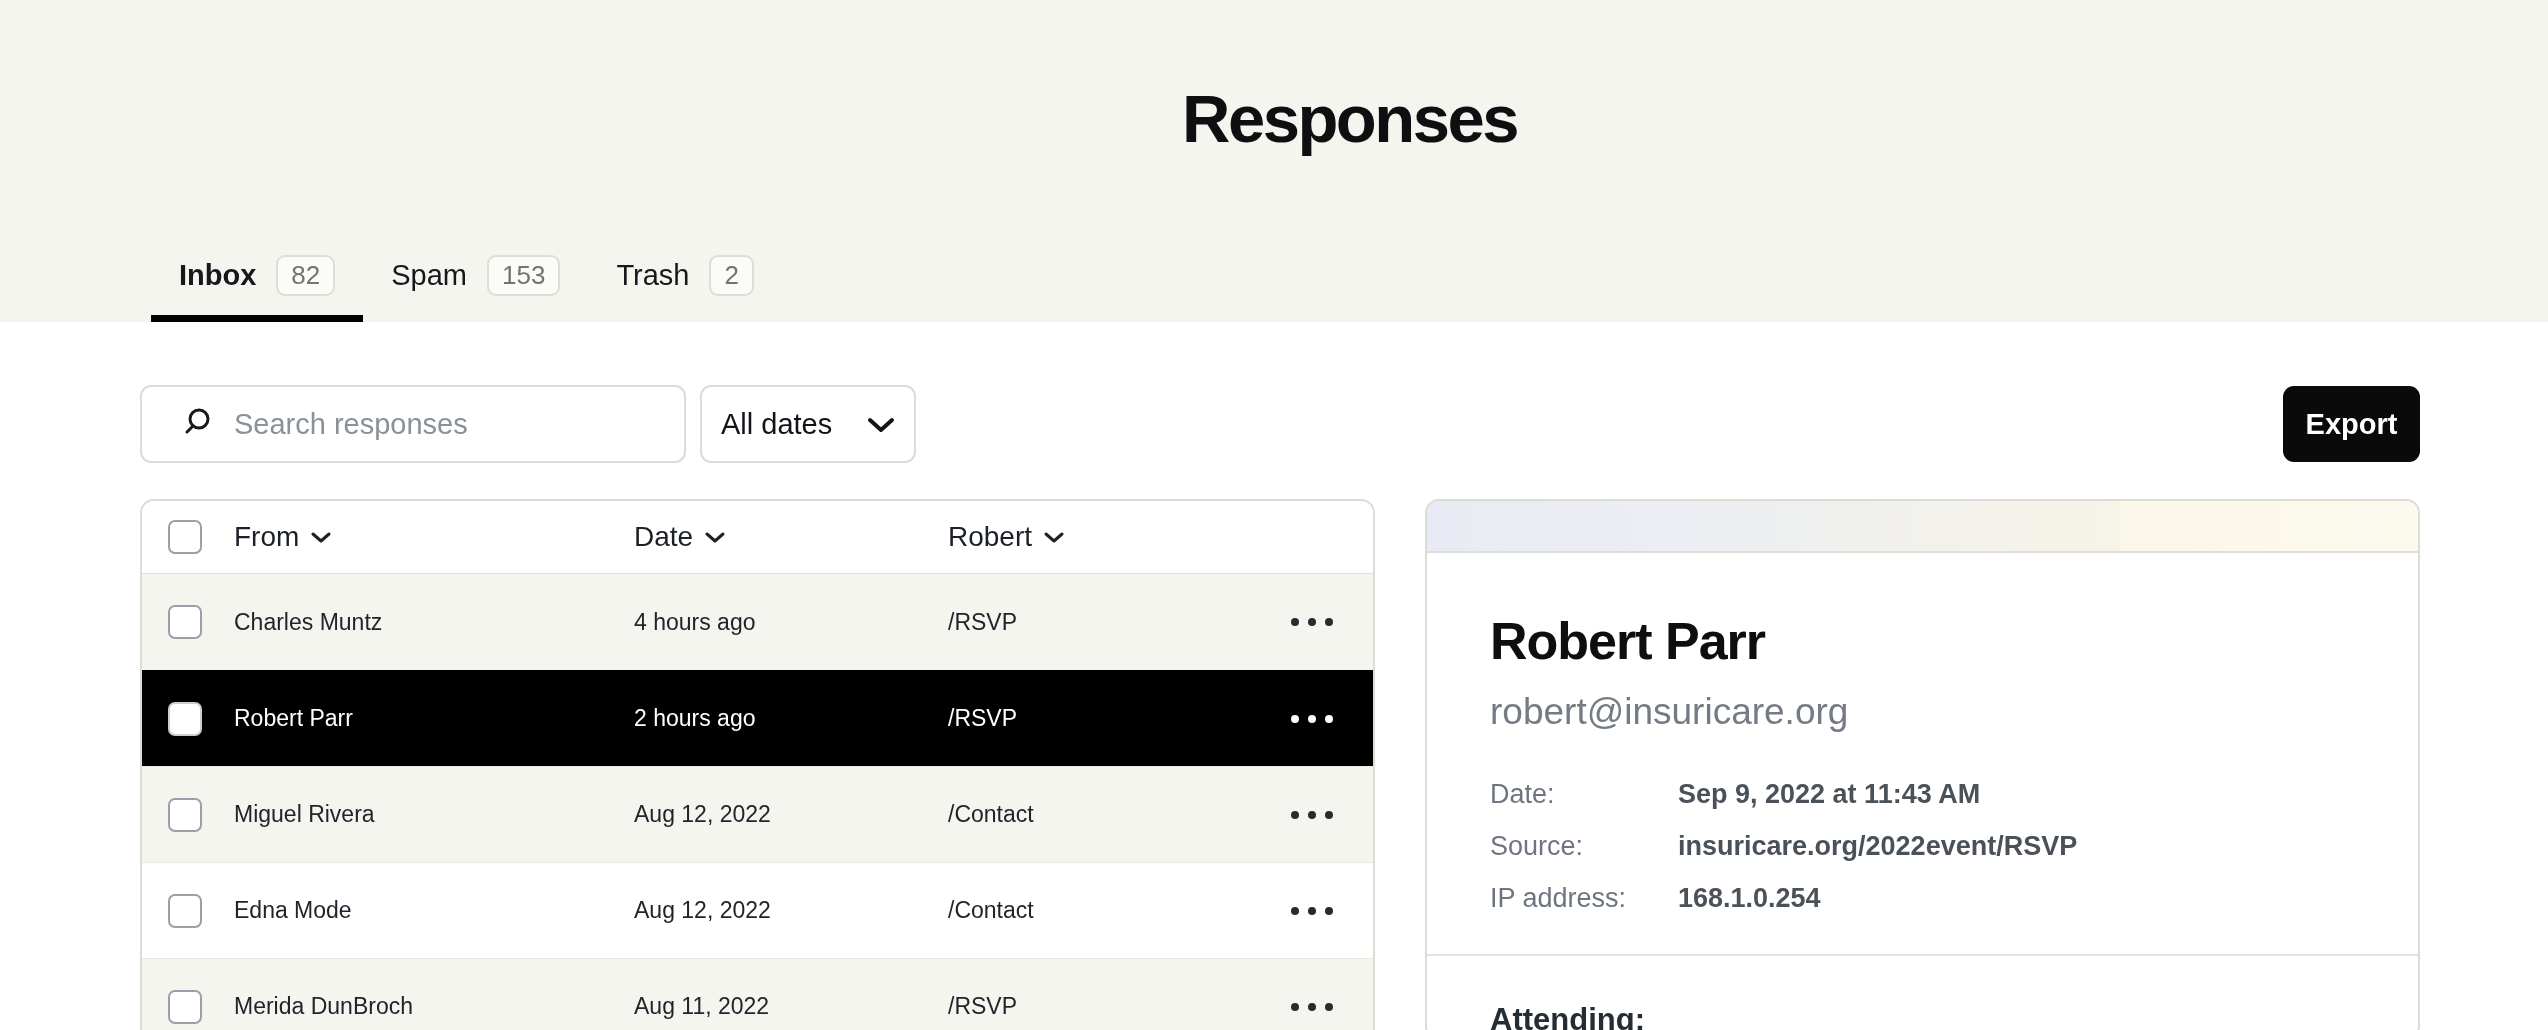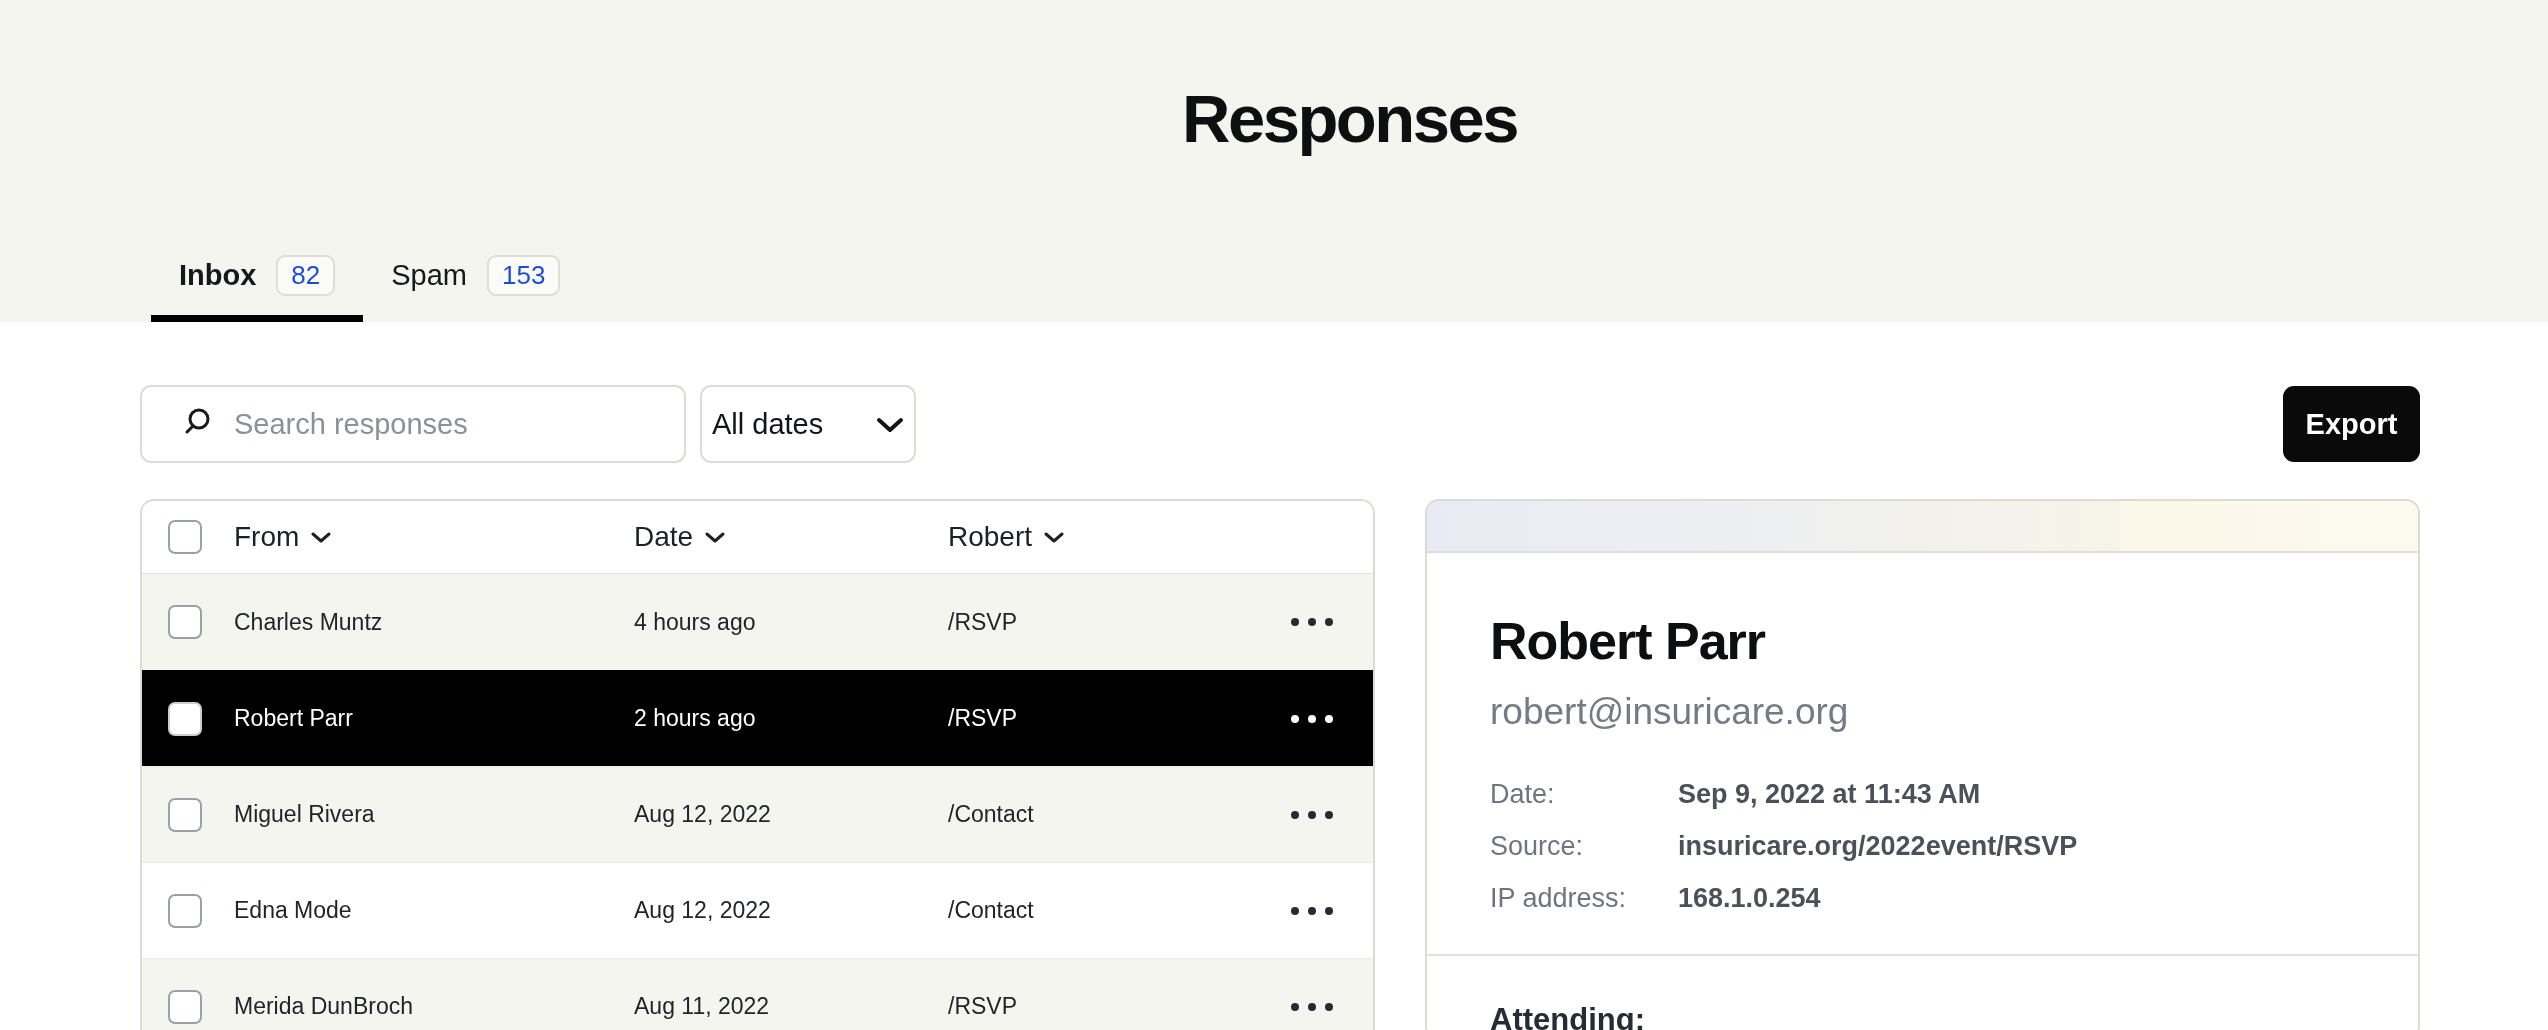--- a/index.html
+++ b/index.html
@@ -47,21 +47,21 @@
   .tab.active::after {
     content: "";
     position: absolute;
     left: 0; right: 0; bottom: 0;
     height: 7px;
     background: #000;
   }
   .tab-badge {
     font-weight: normal;
     font-size: 26px;
-    color: #1d4ed8;
+    color: #737373;
     background: #fbfbf7;
     border: 2px solid #deded6;
     border-radius: 9px;
     padding: 3px 13px;
     line-height: 1.2;
   }
 
   
   .content { margin-left: 140px; width: 2280px; }
 
@@ -89,21 +89,21 @@
   }
   .search-box input::placeholder { color: #8b9199; }
   .select {
     height: 78px;
     background: #fff;
     border: 2px solid #dcdcd4;
     border-radius: 11px;
     display: flex;
     align-items: center;
     justify-content: space-between;
-    padding: 0 10px;
+    padding: 0 19px;
     font-size: 29px;
     color: #111418;
     cursor: pointer;
   }
   .select.dates   { width: 216px; margin-left: 14px; }
   .select.sources { width: 243px; margin-left: 16px; }
   .toolbar-spacer { flex: 1; }
   .export-btn {
     width: 137px; height: 76px;
     background: #0a0a0a;
@@ -230,20 +230,24 @@
 <div class="hero">
   <h1 class="page-title">Responses</h1>
   <div class="tabs">
     <div class="tab active">
       <span>Inbox</span>
       <span class="tab-badge">82</span>
     </div>
     <div class="tab">
       <span>Spam</span>
       <span class="tab-badge">153</span>
+    </div>
+    <div class="tab">
+      <span>Trash</span>
+      <span class="tab-badge">2</span>
     </div>
   </div>
 </div>
 
 <div class="content">
 
   <div class="toolbar">
     <div class="search-box">
       <span>
         <svg width="32" height="32" viewBox="0 0 32 32" fill="none">

